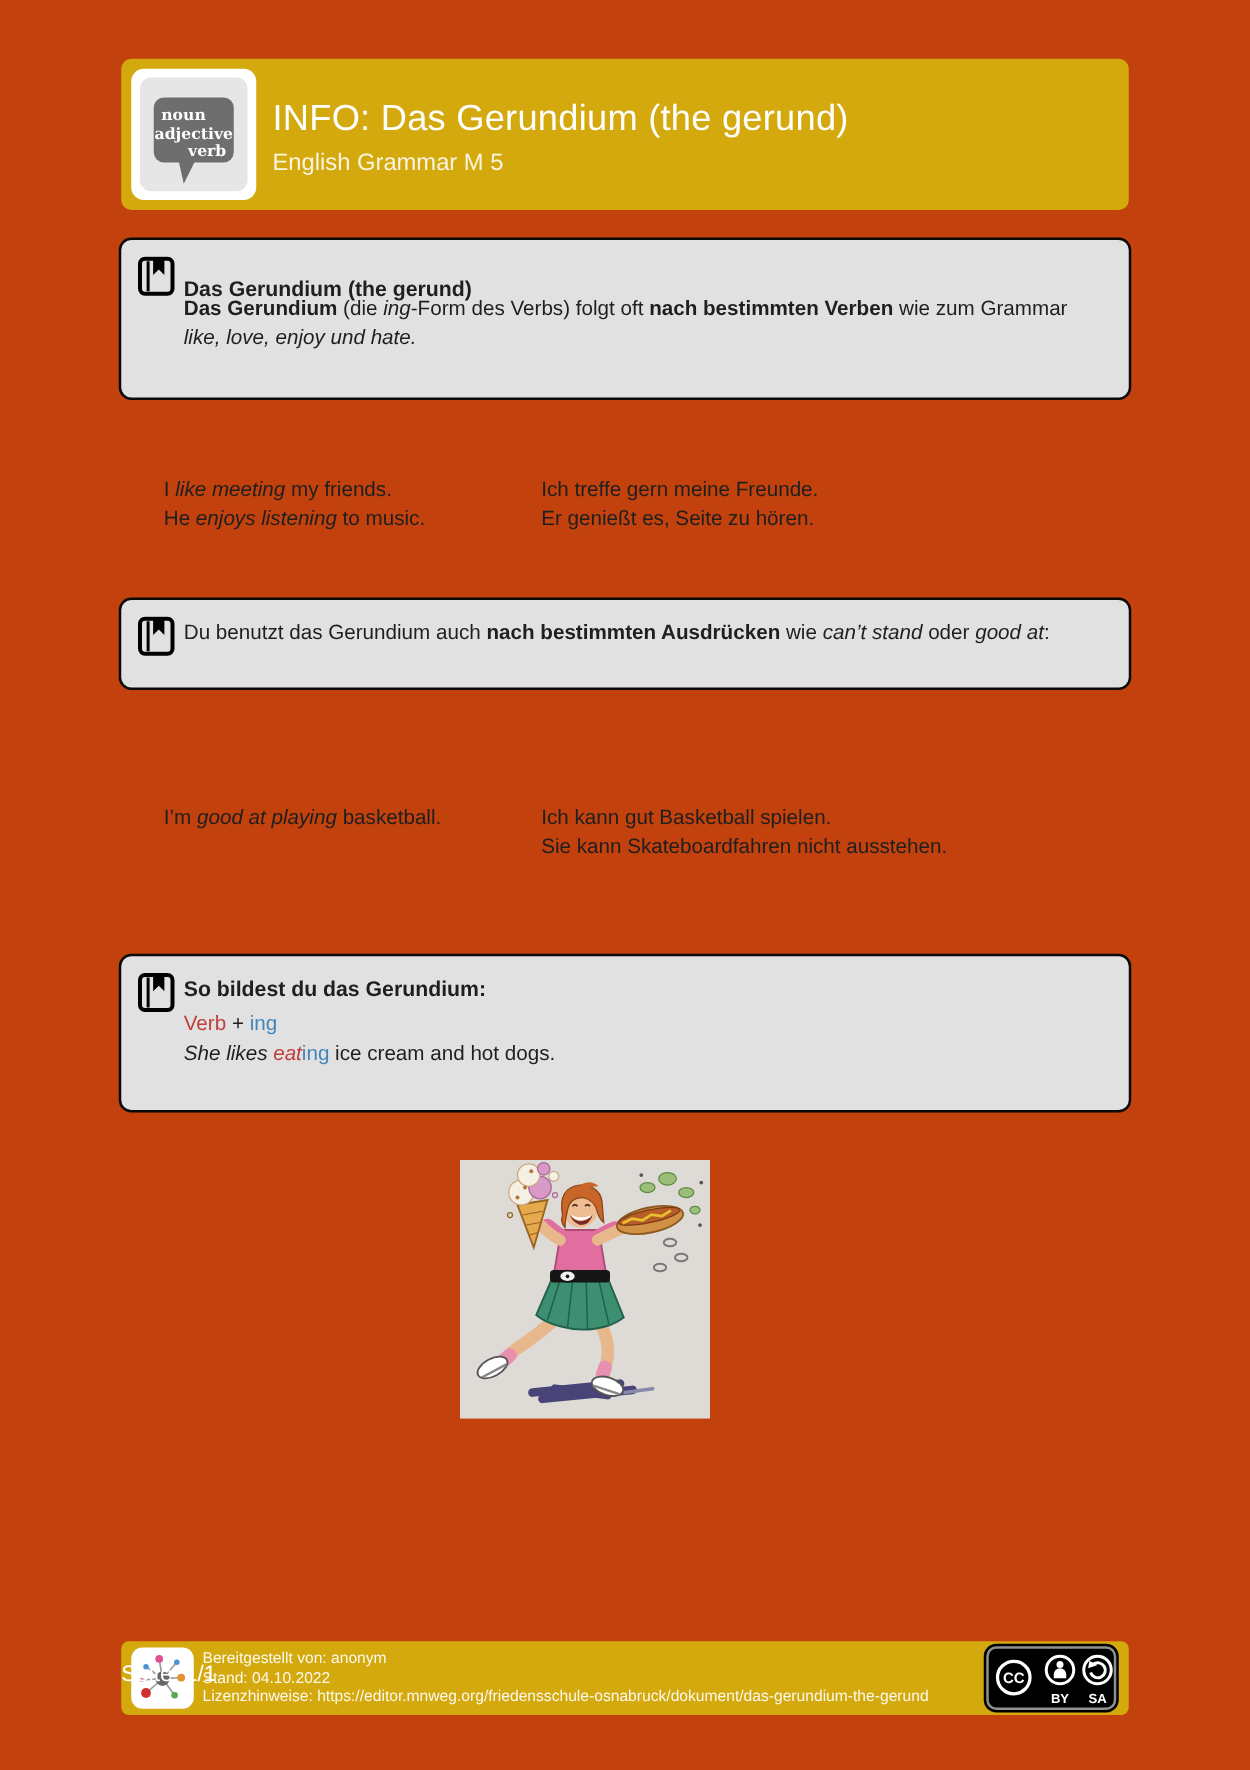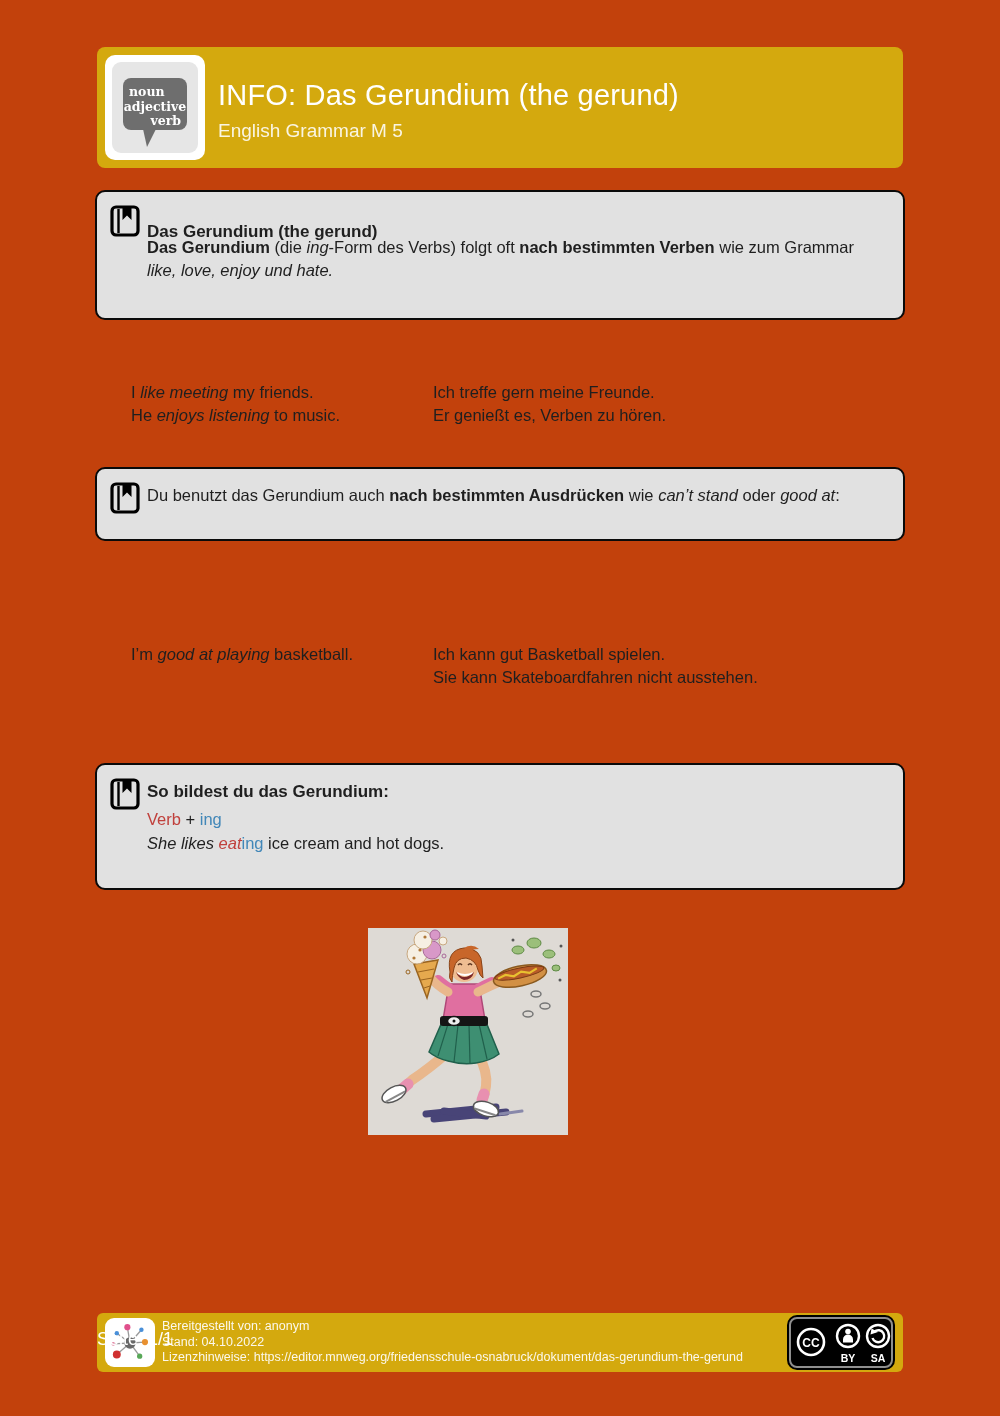--- a/index.html
+++ b/index.html
@@ -41,21 +41,21 @@
   .infobox .book-icon{position:absolute;left:13px;top:13px;}
   .infobox h2{
     position:absolute;left:50px;font-size:17px;font-weight:700;white-space:nowrap;
   }
   .infobox .boxtext{
     position:absolute;left:50px;font-size:16.5px;line-height:23px;
   }
   #box1{top:190px;height:130px;}
   #box1 h2{top:30px;}
   #box1 .boxtext{top:44px;width:730px;}
-  #box2{top:467px;height:74px;padding-left:32px;}
+  #box2{top:478px;height:74px;padding-left:32px;}
   #box2 .boxtext{top:15px;width:745px;}
   #box3{top:763px;height:127px;}
   #box3 h2{top:17px;}
   #box3 .formula-line{position:absolute;left:50px;top:43px;font-size:16.5px;line-height:23px;}
   #box3 .example-line{position:absolute;left:50px;top:67px;font-size:16.5px;line-height:23px;}
   
   .examples{position:absolute;left:97px;width:810px;font-size:16.5px;line-height:23px;}
   #examples1{top:381px;}
   #examples2{top:643px;}
   .col-en{position:absolute;left:0;top:0;width:330px;margin-left:34px;}
@@ -119,21 +119,21 @@
     <p class="boxtext"><span class="b">Das Gerundium</span><span> (die </span><span class="i">ing</span><span>-Form des Verbs) folgt oft </span><span class="b">nach bestimmten Verben</span><span> wie zum Grammar </span><span class="i">like, love, enjoy und hate.</span></p>
   </section>
 
   <div class="examples" id="examples1">
     <div class="col-en">
       <div><span>I </span><span class="i">like meeting</span><span> my friends.</span></div>
       <div><span>He </span><span class="i">enjoys listening</span><span> to music.</span></div>
     </div>
     <div class="col-de">
       <div>Ich treffe gern meine Freunde.</div>
-      <div>Er genießt es, Verben zu hören.</div>
+      <div>Er genießt es, Seite zu hören.</div>
     </div>
   </div>
 
   <section class="infobox" id="box2">
     <svg class="book-icon" width="30" height="32" viewBox="0 0 30 32">
       <path d="M6,2 h18 a4,4 0 0 1 4,4 v20 a4,4 0 0 1 -4,4 h-18 a4,4 0 0 1 -4,-4 v-20 a4,4 0 0 1 4,-4 z" fill="none" stroke="#000" stroke-width="3.2"></path>
       <line x1="8.5" y1="4" x2="8.5" y2="28" stroke="#000" stroke-width="2.4"></line>
       <path d="M12.5,2 v13 l4.5,-4.5 l4.5,4.5 v-13 z" fill="#000"></path>
     </svg>
     <p class="boxtext"><span>Du benutzt das Gerundium auch </span><span class="b">nach bestimmten Ausdrücken</span><span> wie </span><span class="i">can’t stand</span><span> oder </span><span class="i">good at</span><span>:</span></p>

